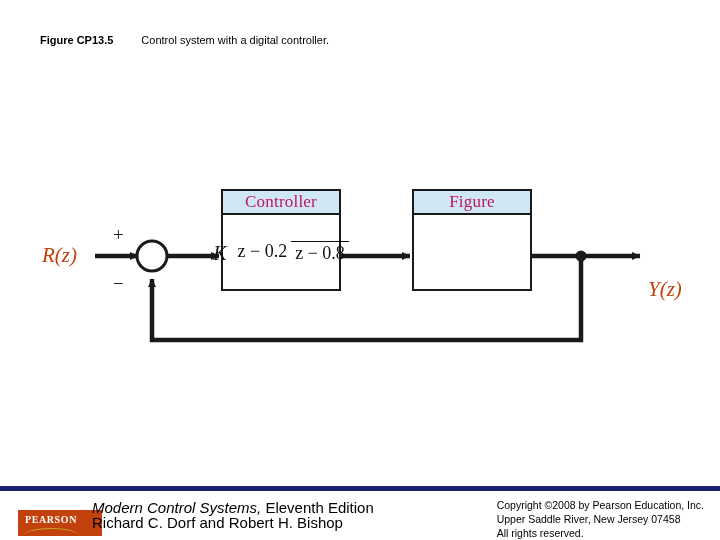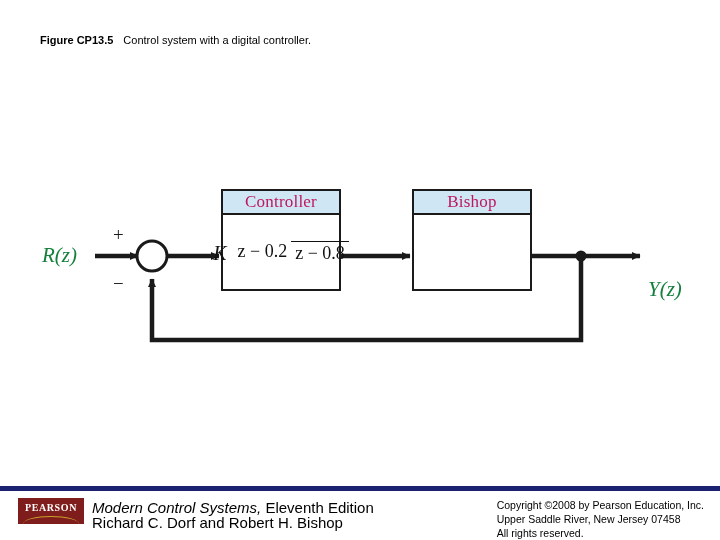--- a/index.html
+++ b/index.html
@@ -23,21 +23,21 @@
     font-size: 11px;
     color: #000000;
     white-space: nowrap;
     line-height: 14px;
   }
   #figure-caption .fig-label {
     font-weight: bold;
   }
   #figure-caption .fig-text {
     font-weight: normal;
-    margin-left: 10px;
+    margin-left: 28px;
   }
 
   
   #block-diagram {
     position: absolute;
     left: 0;
     top: 0;
     width: 720px;
     height: 470px;
   }
@@ -96,21 +96,21 @@
   .fraction .numer, .fraction .denom {
     white-space: nowrap;
   }
 
   
   .signal-label {
     position: absolute;
     font-family: "Liberation Serif", serif;
     font-style: italic;
     font-size: 21px;
-    color: #15803d;
+    color: #c2410c;
     white-space: nowrap;
   }
 
   
   .sign {
     position: absolute;
     font-family: "Liberation Serif", serif;
     font-size: 19px;
     color: #1a1a1a;
     line-height: 1;
@@ -121,24 +121,24 @@
     position: absolute;
     left: 0;
     top: 486px;
     width: 720px;
     height: 5px;
     background: #1b2272;
   }
   #pearson-logo {
     position: absolute;
     left: 18px;
-    top: 498px;
-    width: 66px;
+    top: 510px;
+    width: 84px;
     height: 26px;
-    background: #7f1d1d;
+    background: #c2410c;
     overflow: hidden;
   }
   #pearson-logo .logo-text {
     position: absolute;
     left: 0;
     top: 4px;
     width: 66px;
     text-align: center;
     color: #ffffff;
     font-size: 10px;
@@ -222,21 +222,21 @@
     <div class="block-body">
       <span class="gain-k">K</span>
       <span class="fraction">
         <span class="numer">z − 0.2</span>
         <span class="denom">z − 0.8</span>
       </span>
     </div>
   </div>
 
   <div class="block-box" style="left:412px; top:189px; width:120px; height:102px;">
-    <div class="block-header">Bishop</div>
+    <div class="block-header">Figure</div>
   </div>
 
 </div>
 
 <div id="footer-rule"></div>
 
 <div id="pearson-logo">
   <div class="logo-text">PEARSON</div>
   <div class="logo-swoosh"></div>
 </div>

